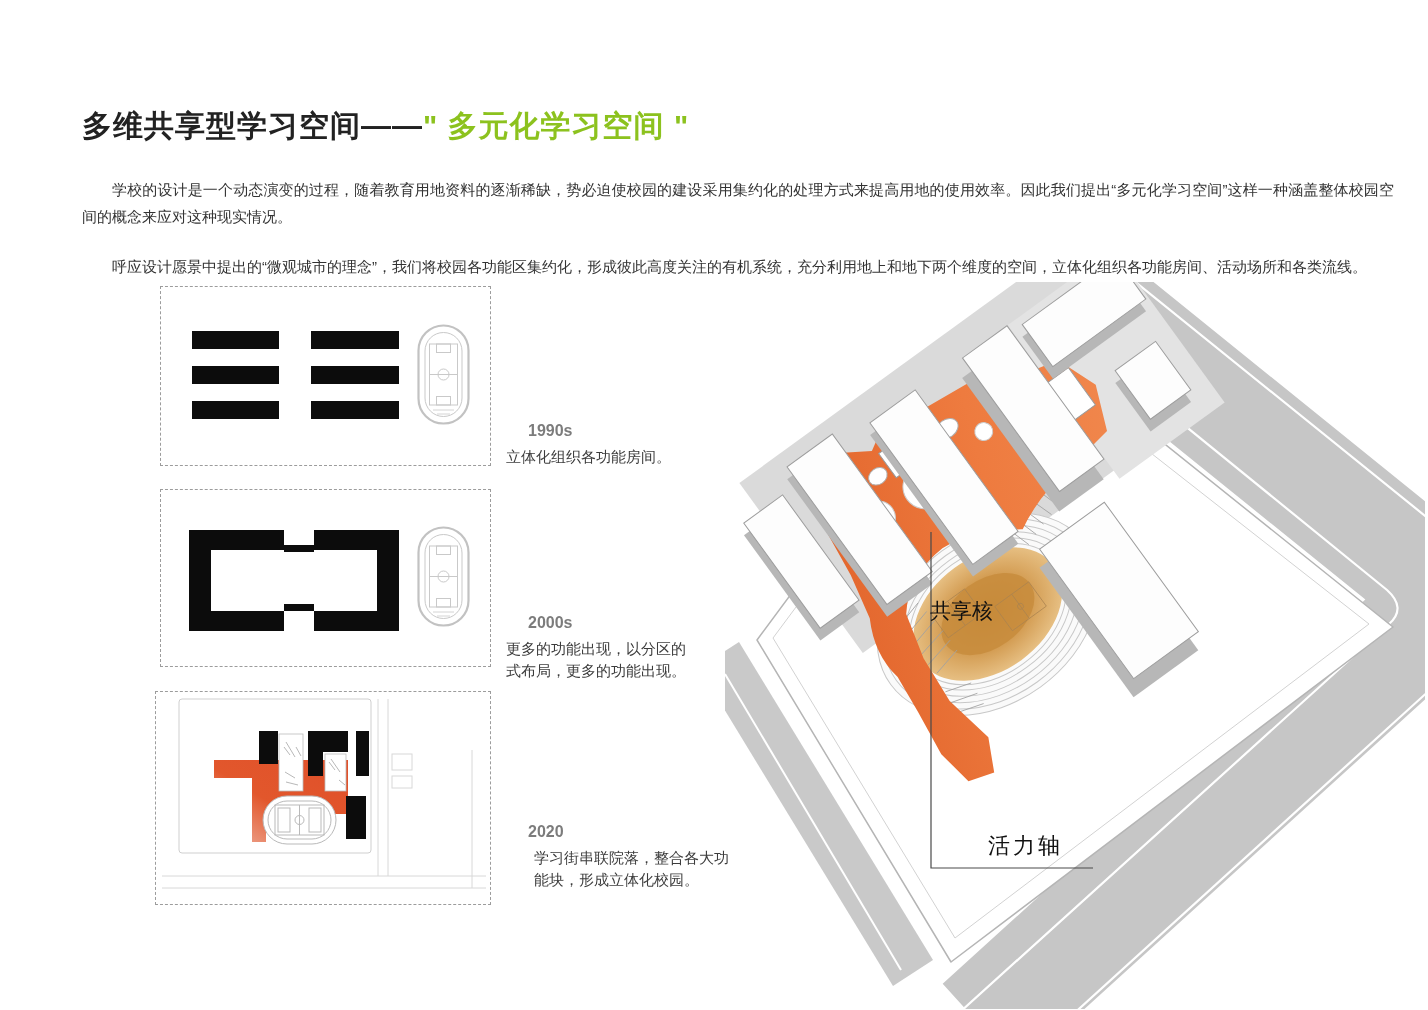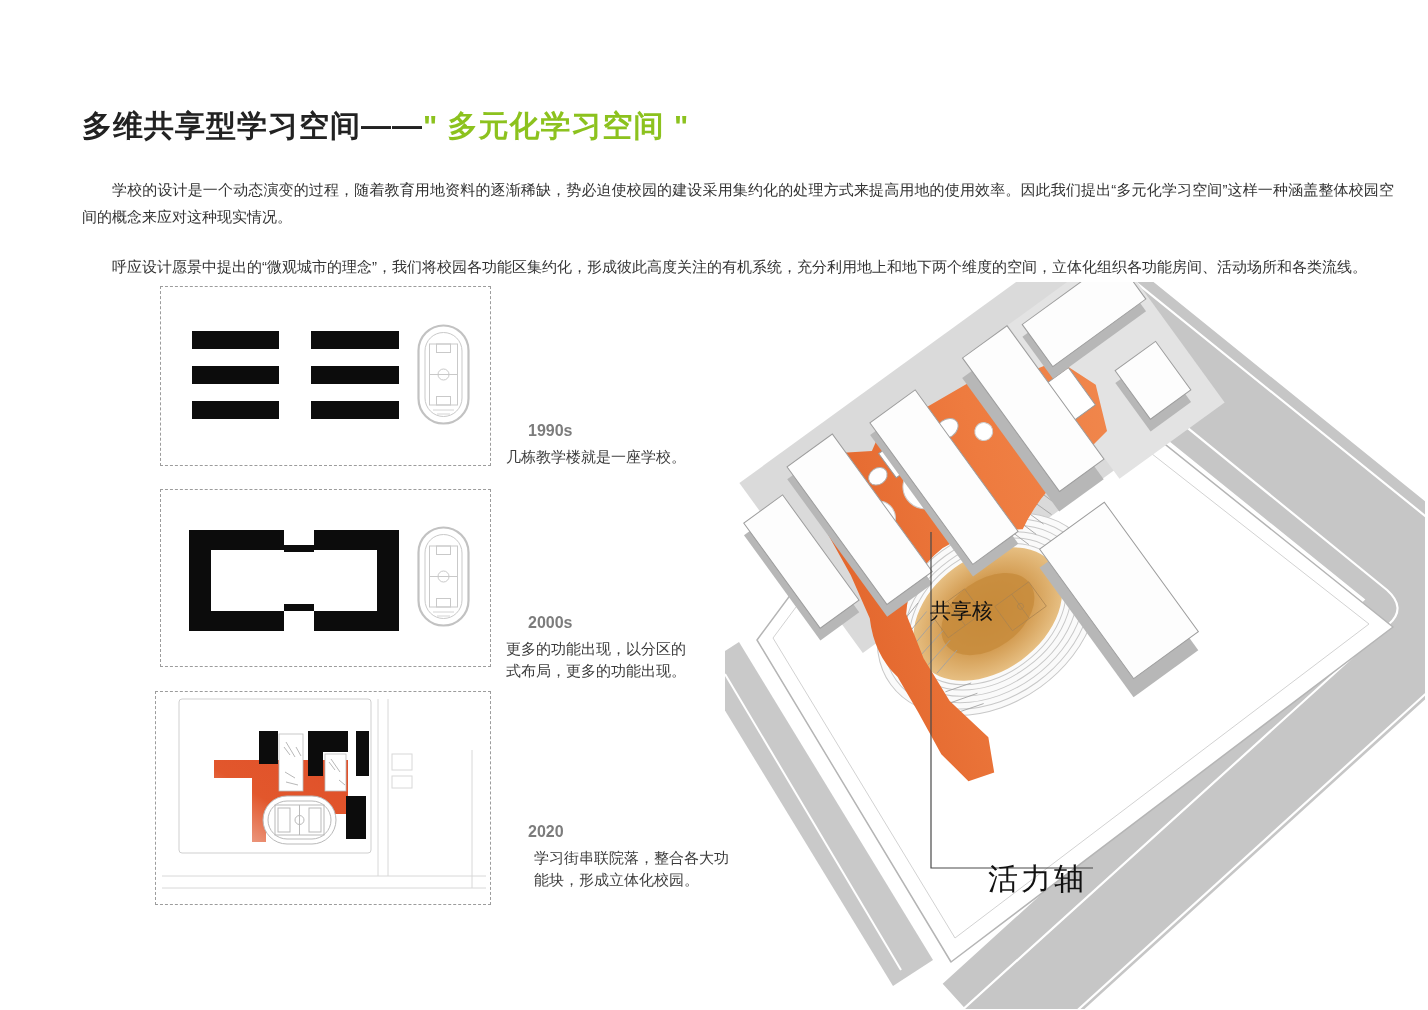--- a/index.html
+++ b/index.html
@@ -20,21 +20,21 @@
   #box3{left:155px;top:691px;width:336px;height:214px;}
   
   .era{left:528px;font-size:16px;font-weight:bold;color:#7c7c7c;}
   .desc{left:506px;font-size:15px;line-height:22px;color:#3c3c3c;}
   #era1{top:422px;} #desc1{top:446px;width:210px;}
   #era2{top:614px;text-align:right;} #desc2{top:638px;width:186px;}
   #era3{top:823px;} #desc3{top:847px;width:200px;margin-left:28px;}
   
   #axon{left:725px;top:282px;}
   #coreLabel{left:930px;top:597px;width:130px;text-align:left;font-size:21px;color:#111;}
-  #axisLabel{left:988px;top:831px;font-size:30px;color:#111;letter-spacing:3px;margin-top:28px;}
+  #axisLabel{left:988px;top:831px;font-size:22px;color:#111;letter-spacing:3px;}
   svg{display:block;}
 </style>
 </head>
 <body>
 
 <div class="abs" id="title">
   <span>多维共享型学习空间——</span><span class="accent">" 多元化学习空间 "</span>
 </div>
 
 <div class="abs para" id="p1">学校的设计是一个动态演变的过程，随着教育用地资料的逐渐稀缺，势必迫使校园的建设采用集约化的处理方式来提高用地的使用效率。因此我们提出“多元化学习空间”这样一种涵盖整体校园空间的概念来应对这种现实情况。</div>
@@ -118,21 +118,21 @@
       <rect x="119" y="113" width="49" height="30" fill="none"></rect>
       <path d="M143.5 113 V143" fill="none"></path>
       <circle cx="143.5" cy="128" r="4.5" fill="none"></circle>
       <rect x="122" y="116" width="12" height="24" fill="none"></rect>
       <rect x="153" y="116" width="12" height="24" fill="none"></rect>
     </g>
   </svg>
 </div>
 
 <div class="abs era" id="era1">1990s</div>
-<div class="abs desc" id="desc1">几栋教学楼就是一座学校。</div>
+<div class="abs desc" id="desc1">立体化组织各功能房间。</div>
 <div class="abs era" id="era2">2000s</div>
 <div class="abs desc" id="desc2">更多的功能出现，以分区的式布局，更多的功能出现。</div>
 <div class="abs era" id="era3">2020</div>
 <div class="abs desc" id="desc3">学习街串联院落，整合各大功能块，形成立体化校园。</div>
 
 <svg class="abs" id="axon" width="700" height="727" viewBox="0 0 700 727">
   <defs>
     <linearGradient id="deckg" x1="0" y1="0.3" x2="1" y2="0.7">
       <stop offset="0" stop-color="#e2652c"></stop>
       <stop offset="0.5" stop-color="#ee7b3f"></stop>

